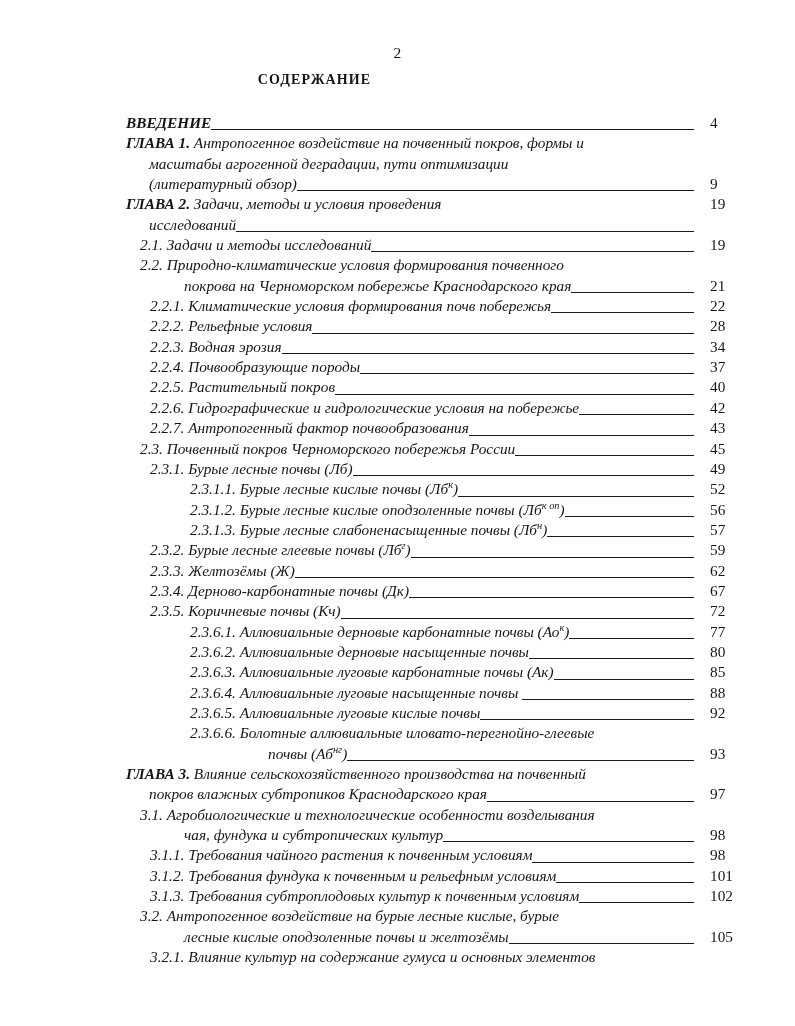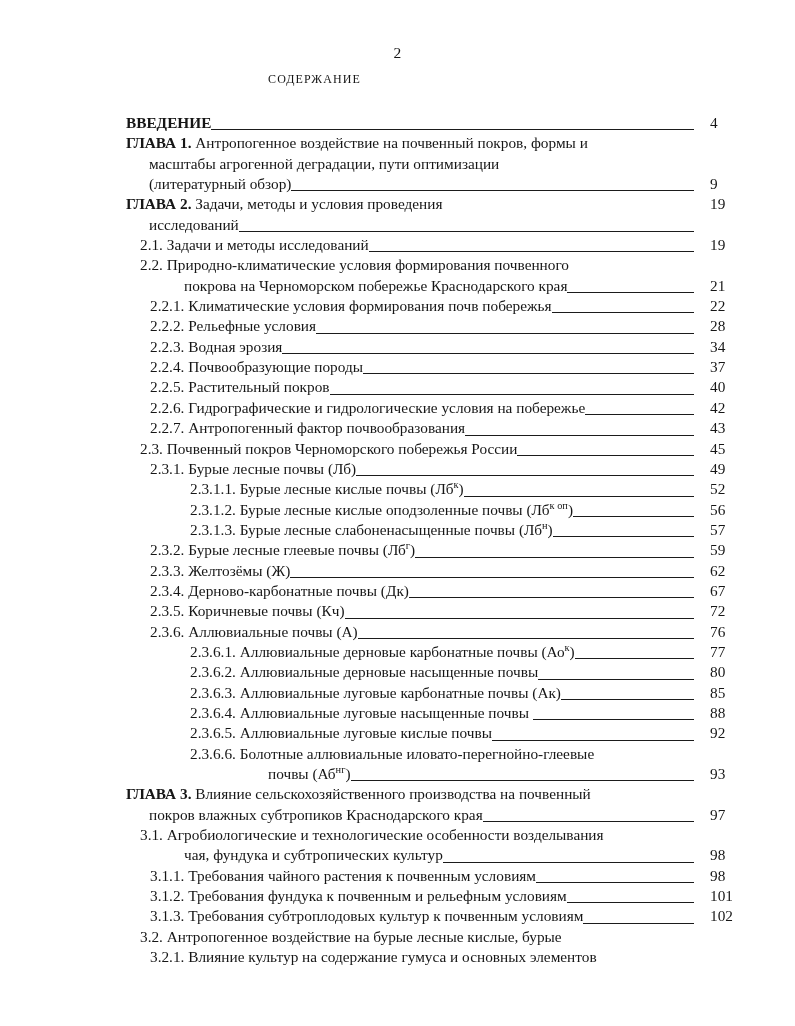--- a/index.html
+++ b/index.html
@@ -36,22 +36,22 @@
     letter-spacing: 0.2px;
   }
 
   
   .doc-title {
     position: absolute;
     top: 72px;
     left: 0;
     width: 629px;
     text-align: center;
-    font-size: 12px;
-    font-weight: normal;
+    font-size: 14px;
+    font-weight: bold;
     letter-spacing: 1.1px;
   }
 
   
   .toc {
     position: absolute;
     top: 113px;
     left: 126px;
     width: 614px;
   }
@@ -67,20 +67,21 @@
   
   .row {
     display: flex;
     align-items: baseline;
     width: 100%;
   }
 
   .label {
     white-space: pre-wrap;
     flex: 0 1 auto;
+    font-style: italic;
   }
 
   .leader {
     flex: 1 1 auto;
     min-width: 4px;
     position: relative;
     align-self: flex-end;
     height: 1px;
     margin-bottom: 3px;
   }
@@ -302,27 +303,20 @@
           <span class="pagenum">67</span>
         </div>
       </div>
       <div class="toc-entry lv-2">
         <div class="row">
           <span class="label">2.3.5. Коричневые почвы (Кч)</span>
           <span class="leader"></span>
           <span class="pagenum">72</span>
         </div>
       </div>
-      <div class="toc-entry lv-2">
-        <div class="row">
-          <span class="label">2.3.6. Аллювиальные почвы (А)</span>
-          <span class="leader"></span>
-          <span class="pagenum">76</span>
-        </div>
-      </div>
       <div class="toc-entry lv-3">
         <div class="row">
           <span class="label">2.3.6.1. Аллювиальные дерновые карбонатные почвы (Ао<sup>к</sup>)</span>
           <span class="leader"></span>
           <span class="pagenum">77</span>
         </div>
       </div>
       <div class="toc-entry lv-3">
         <div class="row">
           <span class="label">2.3.6.2. Аллювиальные дерновые насыщенные почвы</span>
@@ -413,20 +407,27 @@
           <span class="leader"></span>
           <span class="pagenum">102</span>
         </div>
       </div>
       <div class="toc-entry lv-1">
         <div class="row">
           <span class="label">3.2. Антропогенное воздействие на бурые лесные кислые, бурые</span>
           <span class="leader none"></span>
           <span class="pagenum blank">.</span>
         </div>
+        <div class="cont-1">
+          <div class="row">
+            <span class="label">лесные кислые оподзоленные почвы и желтозёмы</span>
+            <span class="leader"></span>
+            <span class="pagenum">105</span>
+          </div>
+        </div>
       </div>
       <div class="toc-entry lv-2">
         <div class="row">
           <span class="label">3.2.1. Влияние культур на содержание гумуса и основных элементов</span>
           <span class="leader none"></span>
           <span class="pagenum blank">.</span>
         </div>
       </div>
     </div>
 

